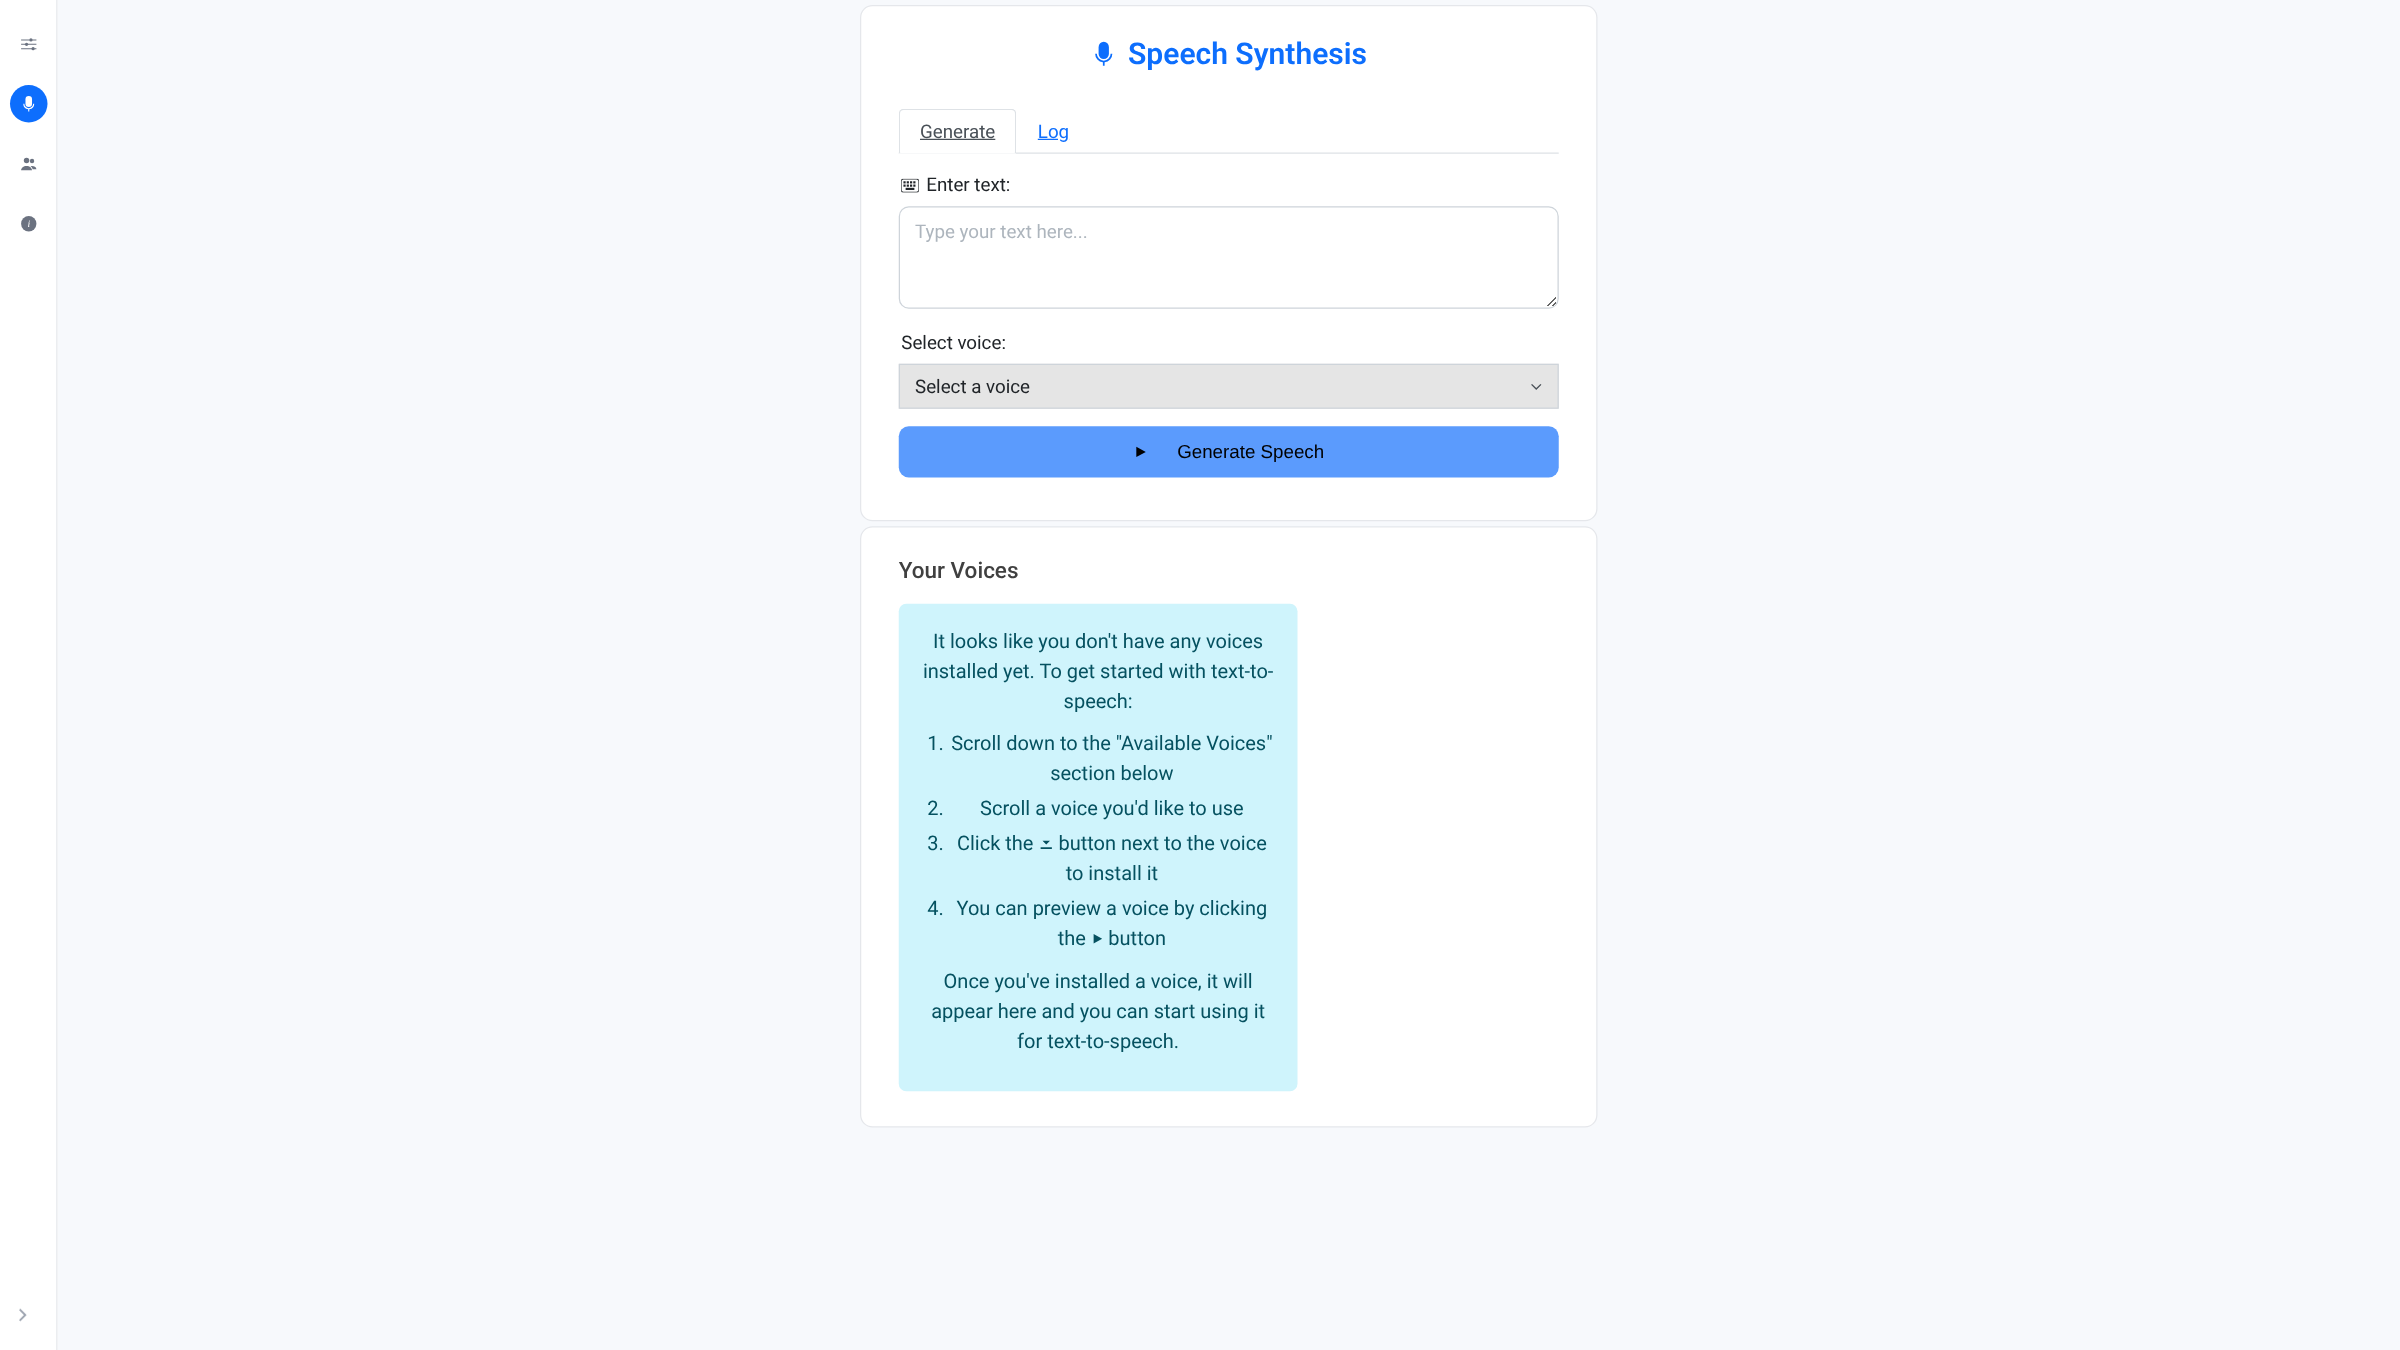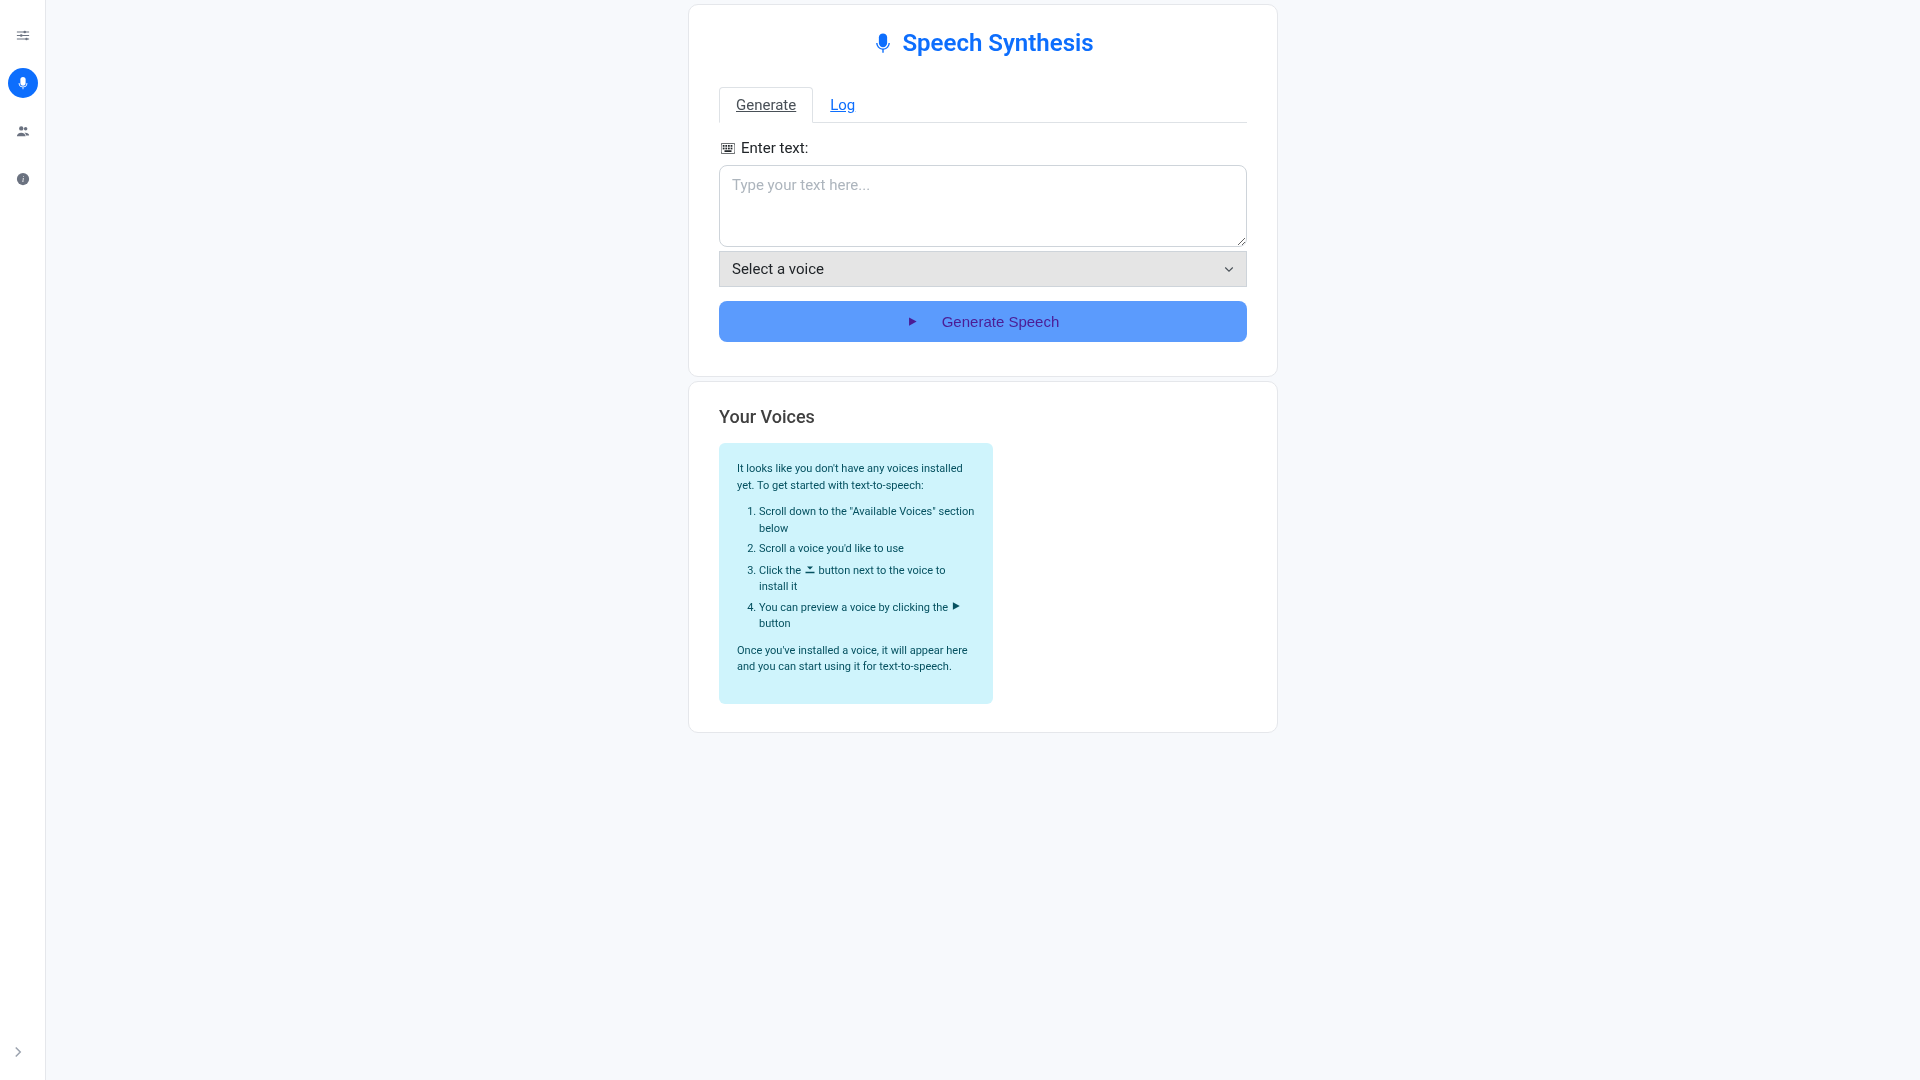--- a/index.html
+++ b/index.html
@@ -126,21 +126,21 @@
     position: absolute;
     right: 12px;
     top: 50%;
     transform: translateY(-50%);
     pointer-events: none;
     color: #495057;
   }
   .btn-primary {
     width: 100%;
     background: #5b9bfd;
-    color: #4c1d95;
+    color: #000000;
     border: none;
     border-radius: 8px;
     padding: 12px;
     font-size: 15px;
     cursor: pointer;
     display: flex;
     align-items: center;
     justify-content: center;
     gap: 24px;
   }
@@ -148,23 +148,24 @@
     font-size: 18px;
     color: #404040;
     font-weight: 500;
     margin-bottom: 16px;
   }
   .alert {
     background: #cff4fc;
     color: #055160;
     border-radius: 6px;
     padding: 18px 18px;
-    font-size: 11px;
+    font-size: 16px;
     line-height: 1.5;
-    width: 274px;
+    width: 319px;
+    text-align: center;
   }
   .alert p { margin-bottom: 10px; }
   .alert ol { padding-left: 22px; margin-bottom: 10px; }
   .alert ol li { margin-bottom: 4px; }
   .icon { display: inline-flex; }
 </style>
 </head>
 <body>
 
 <nav class="sidebar">
@@ -246,20 +247,23 @@
             <rect x="5" y="5" width="2" height="2"></rect>
             <rect x="8" y="5" width="2" height="2"></rect>
             <rect x="11" y="5" width="2" height="2"></rect>
             <rect x="4" y="8" width="8" height="2"></rect>
           </svg>
       </span>
       <span>Enter text:</span>
     </div>
     <textarea class="textarea" placeholder="Type your text here..." style=""></textarea>
 
+    <div class="form-label" style="margin-top:14px;">
+      <span>Select voice:</span>
+    </div>
     <div class="select-wrap">
       <div class="select">
         <span>Select a voice</span>
       </div>
       <span class="select-caret icon">
         <svg width="12" height="12" viewBox="0 0 16 16" fill="none" stroke="currentColor" stroke-width="1.5">
             <path d="M3 6l5 5 5-5"></path>
           </svg>
       </span>
     </div>

